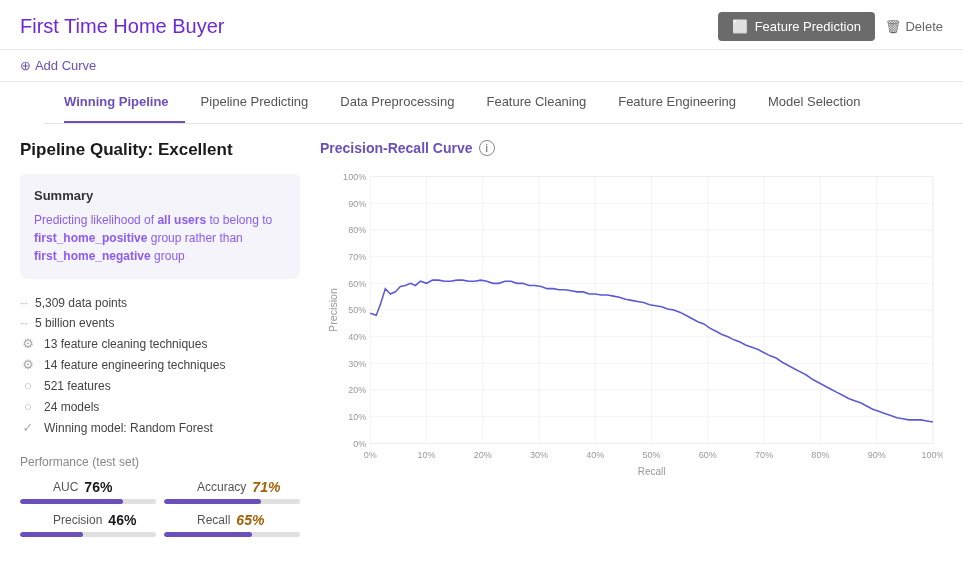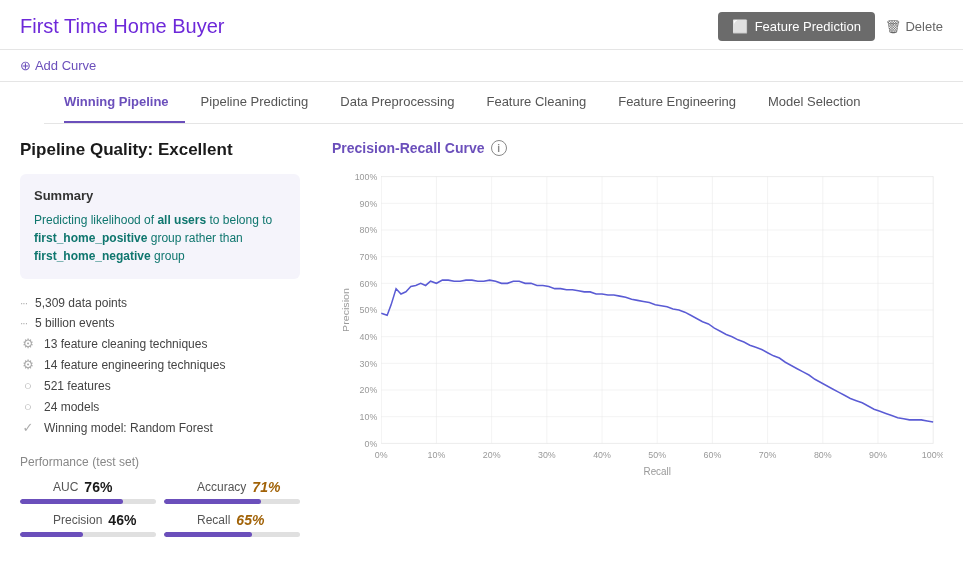--- a/index.html
+++ b/index.html
@@ -12,28 +12,28 @@
     .btn-delete { background: none; border: none; color: #666; cursor: pointer; font-size: 13px; display: flex; align-items: center; gap: 4px; }
     
     .sub-header { padding: 8px 20px; border-bottom: 1px solid #e5e5e5; }
     .add-tags { color: #6b4fbb; font-size: 13px; cursor: pointer; display: flex; align-items: center; gap: 4px; }
     
     .tabs { display: flex; gap: 0; padding: 0 20px; border-bottom: 1px solid #e5e5e5; margin-left: 44px; }
     .tab { padding: 12px 16px; font-size: 13px; cursor: pointer; color: #555; border-bottom: 2px solid transparent; text-decoration: none; }
     .tab.active { color: #6b4fbb; border-bottom-color: #6b4fbb; font-weight: 600; }
     .tab:first-child { padding-left: 0; }
     
-    .main-content { display: flex; padding: 16px 20px; gap: 32px; }
+    .main-content { display: flex; padding: 16px 20px; gap: 20px; }
     
     .left-panel { width: 280px; flex-shrink: 0; }
     .pipeline-quality { font-size: 17px; font-weight: 700; margin-bottom: 14px; color: #1a1a1a; }
     
     .summary-box { background: #f5f4fb; border-radius: 6px; padding: 14px; margin-bottom: 14px; }
     .summary-title { font-weight: 700; font-size: 13px; margin-bottom: 8px; }
-    .summary-text { font-size: 12px; line-height: 1.5; color: #0f766e; }
+    .summary-text { font-size: 12px; line-height: 1.5; color: #8b5cf6; }
     .summary-text strong { font-weight: 700; }
     
     .stats-list { margin-bottom: 16px; }
     .stat-item { display: flex; align-items: center; gap: 8px; padding: 3px 0; font-size: 12px; color: #444; }
     .stat-dots { color: #aaa; font-size: 10px; letter-spacing: -1px; }
     .stat-icon { color: #aaa; font-size: 13px; width: 16px; text-align: center; }
     
     .performance-section { }
     .perf-title { font-size: 13px; font-weight: 700; margin-bottom: 10px; }
     .perf-title span { font-weight: 400; color: #888; font-size: 12px; }

